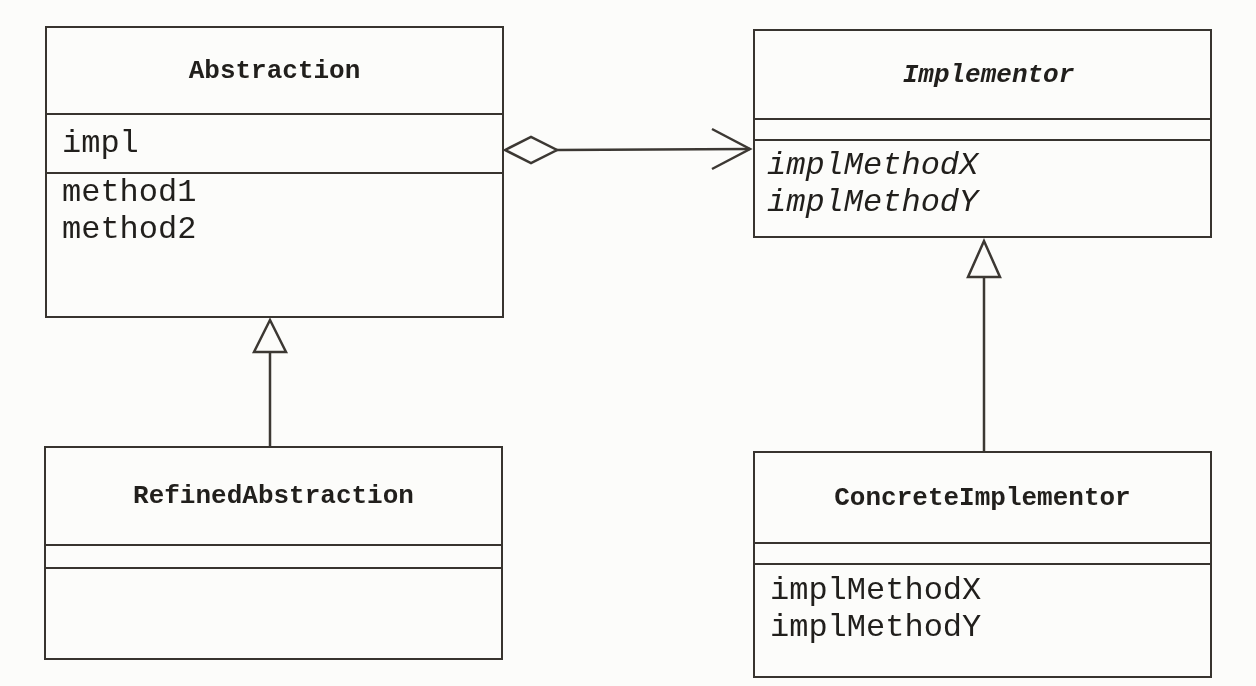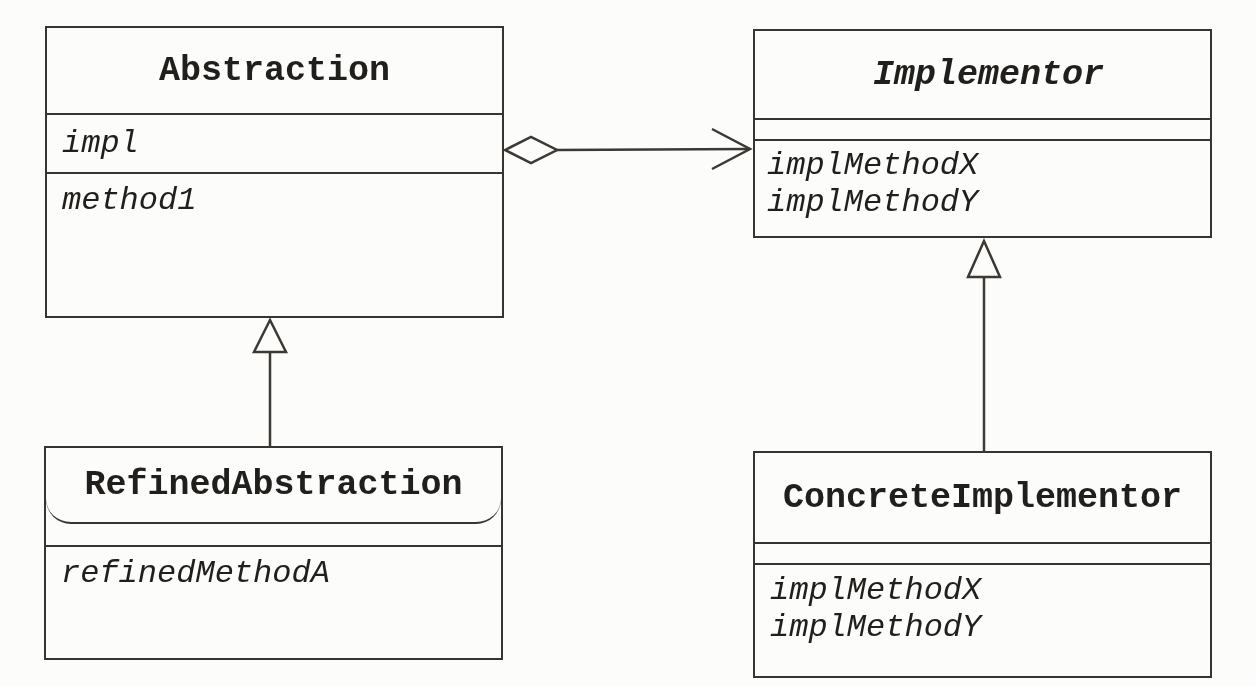--- a/index.html
+++ b/index.html
@@ -24,43 +24,41 @@
     flex-direction: column;
     background: transparent;
   }
   .compartment-title {
     box-sizing: border-box;
     border-bottom: 2px solid #38342f;
     display: flex;
     align-items: center;
     justify-content: center;
     font-weight: bold;
-    font-size: 35px;
+    font-size: 26px;
     letter-spacing: 0px;
     flex: 0 0 auto;
     font-family: Liberation Mono, monospace;
   }
   .compartment-attrs {
     box-sizing: border-box;
     border-bottom: 2px solid #38342f;
     display: flex;
     align-items: center;
     flex: 0 0 auto;
   }
   .compartment-methods {
     box-sizing: border-box;
     flex: 1 1 auto;
-    padding-top: 8px;
   }
   .member {
     font-size: 32px;
     line-height: 37px;
     padding-left: 15px;
     white-space: pre;
-    font-style: italic;
   }
   .italic {
     font-style: italic;
     padding-left: 12px;
   }
   .connectors {
     position: absolute;
     left: 0;
     top: 0;
     width: 1256px;
@@ -82,21 +80,21 @@
   #box-abstraction          { left: 45px;  top: 26px;  width: 459px; height: 292px; }
   #box-abstraction .compartment-title   { height: 87px; }
   #box-abstraction .compartment-attrs   { height: 59px; }
 
   #box-implementor          { left: 753px; top: 29px;  width: 459px; height: 209px; }
   #box-implementor .compartment-title   { height: 89px; }
   #box-implementor .compartment-attrs   { height: 21px; }
   #box-implementor .compartment-methods { padding-top: 6px; }
 
   #box-refined-abstraction  { left: 44px;  top: 446px; width: 459px; height: 214px; }
-  #box-refined-abstraction .compartment-title { height: 76px; border-radius: 25px; }
+  #box-refined-abstraction .compartment-title { height: 98px; }
   #box-refined-abstraction .compartment-attrs { height: 23px; }
 
   #box-concrete-implementor { left: 753px; top: 451px; width: 459px; height: 227px; }
   #box-concrete-implementor .compartment-title { height: 91px; }
   #box-concrete-implementor .compartment-attrs { height: 21px; }
   #box-concrete-implementor .compartment-methods { padding-top: 7px; }
 </style>
 </head>
 <body>
 
@@ -115,37 +113,37 @@
     <polygon points="984,241 968,277 1000,277"></polygon>
   </svg>
 
   <div class="class-box" id="box-abstraction">
     <div class="compartment-title">Abstraction</div>
     <div class="compartment-attrs">
       <div class="member">impl</div>
     </div>
     <div class="compartment-methods">
       <div class="member">method1</div>
+      <div class="member">method2</div>
     </div>
   </div>
 
   <div class="class-box" id="box-implementor">
     <div class="compartment-title italic">Implementor</div>
     <div class="compartment-attrs"></div>
     <div class="compartment-methods">
       <div class="member italic">implMethodX</div>
       <div class="member italic">implMethodY</div>
     </div>
   </div>
 
   <div class="class-box" id="box-refined-abstraction">
     <div class="compartment-title">RefinedAbstraction</div>
     <div class="compartment-attrs"></div>
     <div class="compartment-methods">
-      <div class="member">refinedMethodA</div>
     </div>
   </div>
 
   <div class="class-box" id="box-concrete-implementor">
     <div class="compartment-title">ConcreteImplementor</div>
     <div class="compartment-attrs"></div>
     <div class="compartment-methods">
       <div class="member">implMethodX</div>
       <div class="member">implMethodY</div>
     </div>

